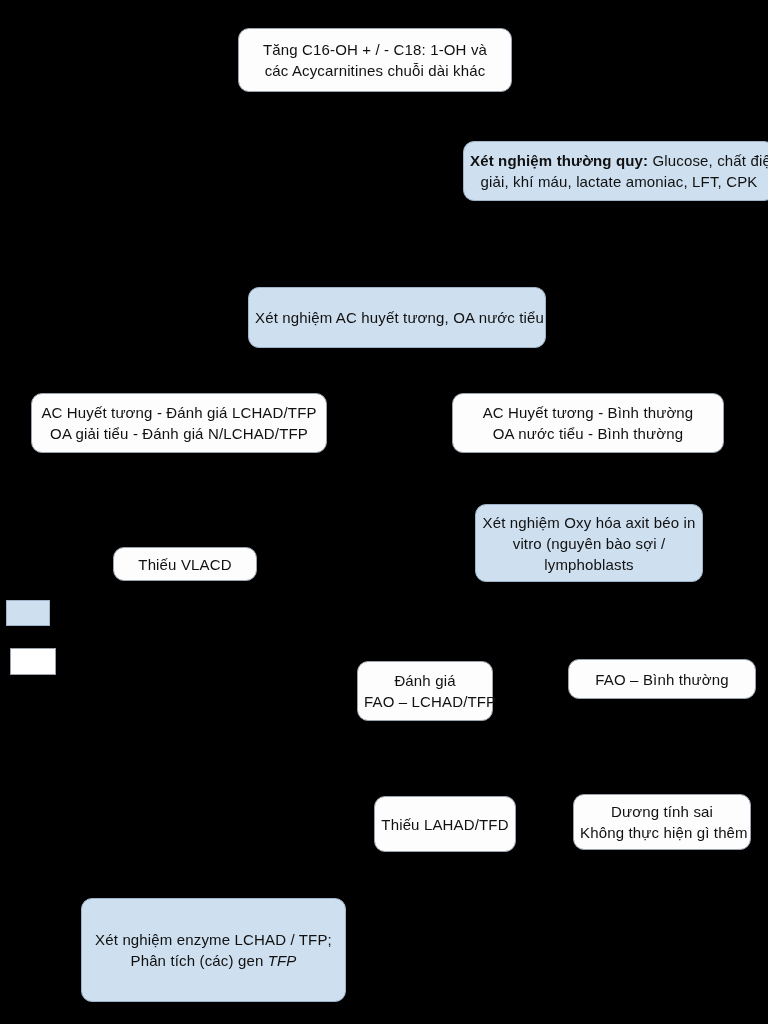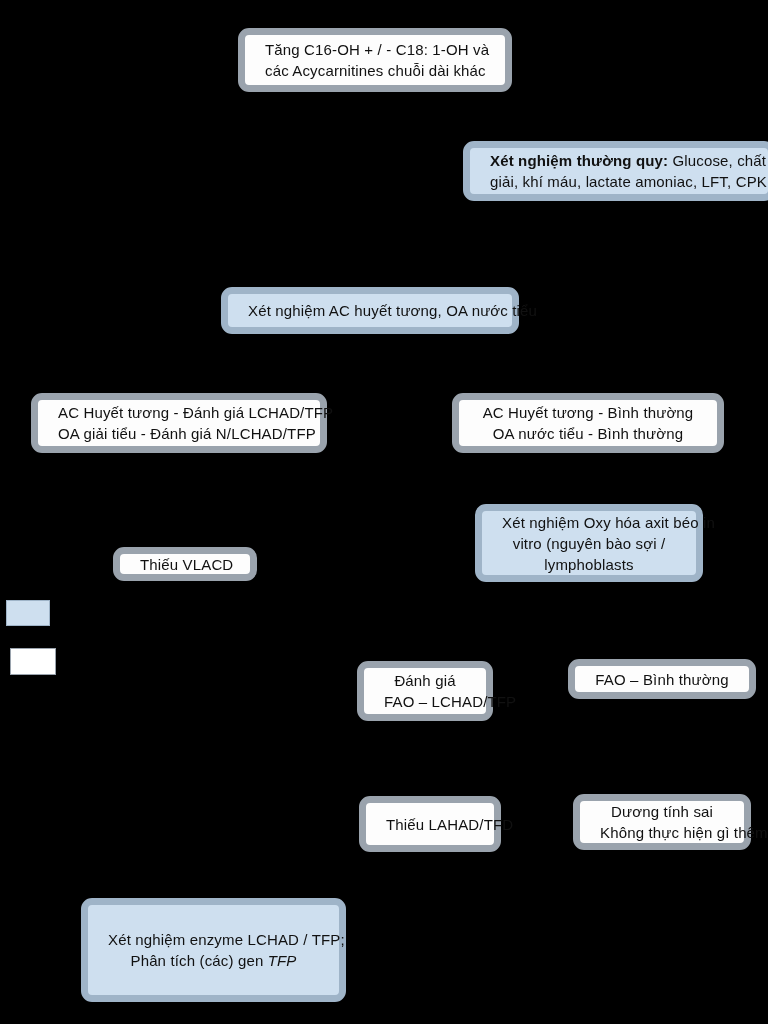--- a/index.html
+++ b/index.html
@@ -20,29 +20,29 @@
     left: 0;
     top: 0;
     width: 768px;
     height: 1024px;
     background: #000000;
   }
   .node {
     position: absolute;
     box-sizing: border-box;
     border-radius: 11px;
-    border: 7px solid #701a75;
+    border: 1px solid #701a75;
     display: flex;
     align-items: center;
     justify-content: center;
     text-align: center;
     color: #111111;
     font-size: 15px;
     line-height: 21px;
-    padding: 6px 20px;
+    padding: 6px 6px;
     letter-spacing: 0.01em;
   }
   .node.white {
     background: #fdfdfd;
     border-color: #9aa3ad;
   }
   .node.blue {
     background: #cedfef;
     border-color: #9fb4c8;
   }
@@ -61,28 +61,28 @@
     position: absolute;
     box-sizing: border-box;
     border: 1px solid #8d9aa8;
   }
   .legend-swatch.blue { background: #cedfef; border-color: #9fb4c8; }
   .legend-swatch.white { background: #ffffff; border-color: #9aa3ad; }
 
   
   #n-top          { left: 238px; top: 28px;  width: 274px; height: 64px; }
   #n-routine      { left: 463px; top: 141px; width: 312px; height: 60px; }
-  #n-actest       { left: 221px; top: 287px; width: 298px; height: 47px; }
+  #n-actest       { left: 248px; top: 287px; width: 298px; height: 61px; }
   #n-ac-abnormal  { left: 31px;  top: 393px; width: 296px; height: 60px; }
   #n-ac-normal    { left: 452px; top: 393px; width: 272px; height: 60px; }
   #n-invitro      { left: 475px; top: 504px; width: 228px; height: 78px; align-items: center; }
   #n-vlacd        { left: 113px; top: 547px; width: 144px; height: 34px; }
   #n-fao-eval     { left: 357px; top: 661px; width: 136px; height: 60px; }
   #n-fao-normal   { left: 568px; top: 659px; width: 188px; height: 40px; }
-  #n-lahad        { left: 359px; top: 796px; width: 142px; height: 56px; }
+  #n-lahad        { left: 374px; top: 796px; width: 142px; height: 56px; }
   #n-falsepos     { left: 573px; top: 794px; width: 178px; height: 56px; }
   #n-confirm      { left: 81px;  top: 898px; width: 265px; height: 104px; }
 
   #sw-blue  { left: 6px;  top: 600px; width: 44px; height: 26px; }
   #sw-white { left: 10px; top: 648px; width: 46px; height: 27px; }
 </style>
 </head>
 <body>
 
 <div id="canvas">

